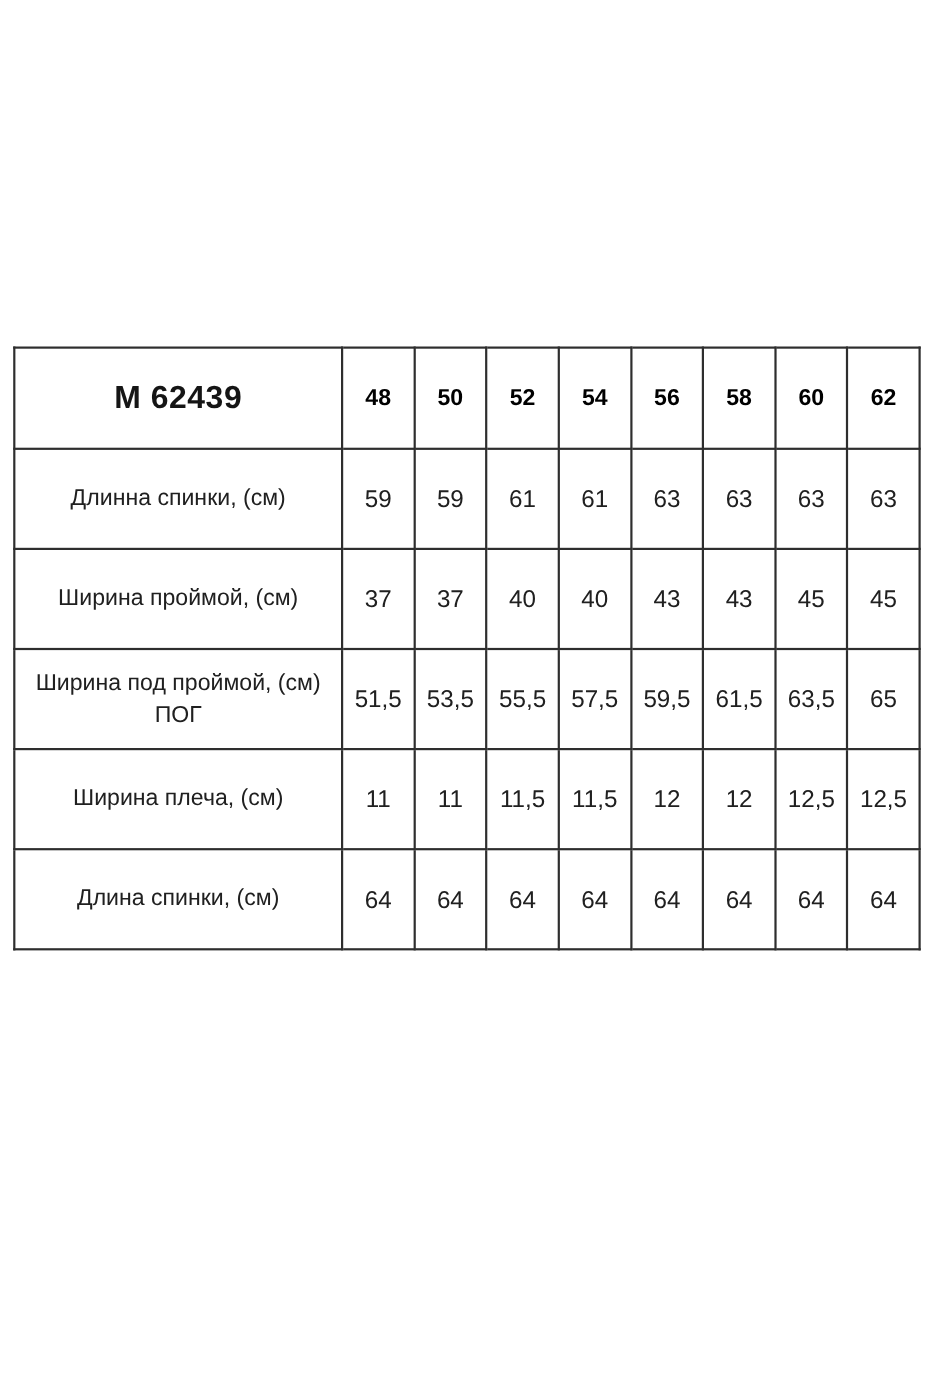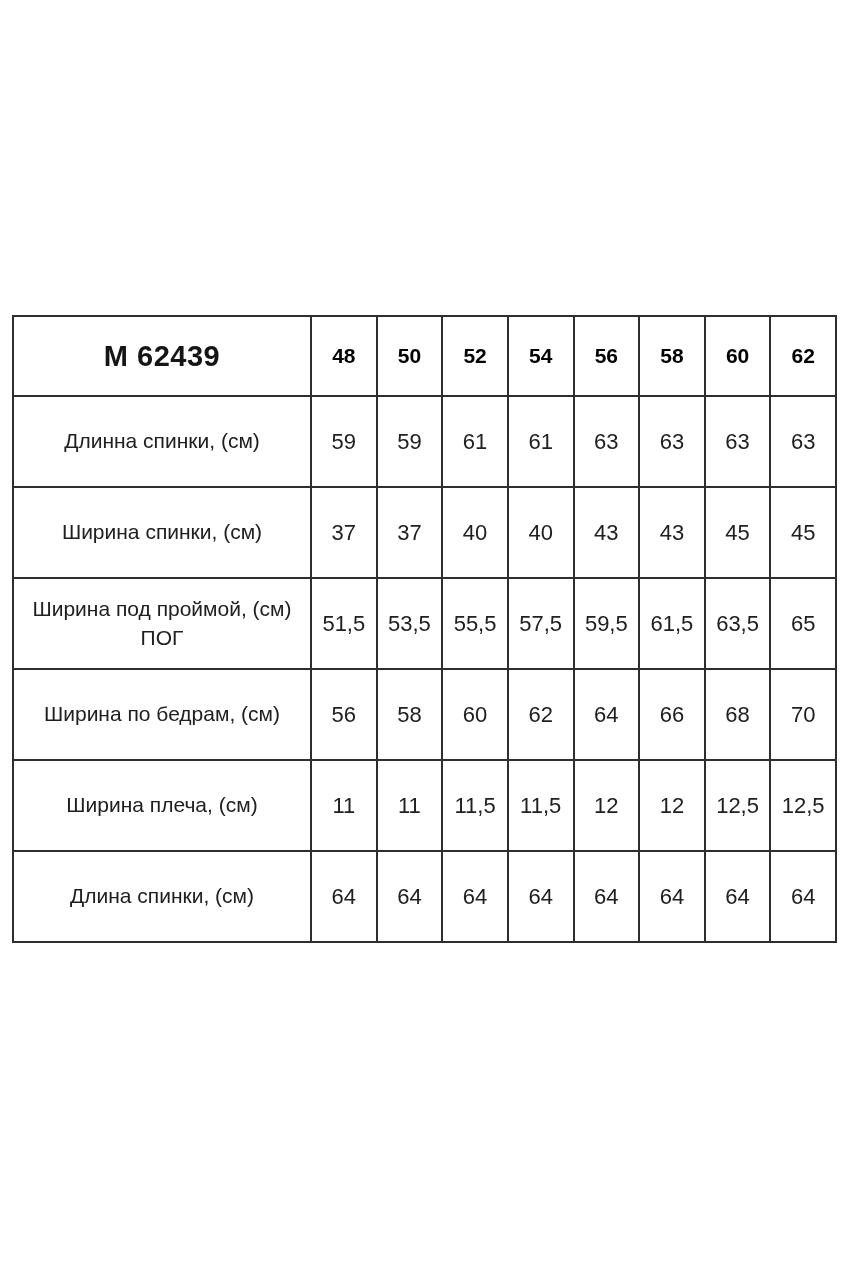--- a/index.html
+++ b/index.html
@@ -29,21 +29,21 @@
     table-layout: fixed;
     background: #ffffff;
   }
   table.size-table td, table.size-table th {
     border: 2px solid #2e2e2e;
     text-align: center;
     vertical-align: middle;
     padding: 0;
     background: #ffffff;
   }
-  tr.header-row { height: 80px; }
+  tr.header-row { height: 92px; }
   tr.data-row { height: 91px; }
   th.title-cell {
     font-size: 29px;
     font-weight: bold;
     letter-spacing: 0.5px;
     color: #151515;
   }
   th.size-cell {
     font-size: 21px;
     font-weight: bold;
@@ -105,21 +105,21 @@
           <td class="value-cell">61</td>
           <td class="value-cell">61</td>
           <td class="value-cell">63</td>
           <td class="value-cell">63</td>
           <td class="value-cell">63</td>
           <td class="value-cell">63</td>
         </tr>
 
         <tr class="data-row">
           <td class="label-cell">
-            <span class="label-line">Ширина спинки, (см)</span>
+            <span class="label-line">Ширина проймой, (см)</span>
           </td>
           <td class="value-cell">37</td>
           <td class="value-cell">37</td>
           <td class="value-cell">40</td>
           <td class="value-cell">40</td>
           <td class="value-cell">43</td>
           <td class="value-cell">43</td>
           <td class="value-cell">45</td>
           <td class="value-cell">45</td>
         </tr>
@@ -132,33 +132,20 @@
           <td class="value-cell">51,5</td>
           <td class="value-cell">53,5</td>
           <td class="value-cell">55,5</td>
           <td class="value-cell">57,5</td>
           <td class="value-cell">59,5</td>
           <td class="value-cell">61,5</td>
           <td class="value-cell">63,5</td>
           <td class="value-cell">65</td>
         </tr>
 
-        <tr class="data-row">
-          <td class="label-cell">
-            <span class="label-line">Ширина по бедрам, (см)</span>
-          </td>
-          <td class="value-cell">56</td>
-          <td class="value-cell">58</td>
-          <td class="value-cell">60</td>
-          <td class="value-cell">62</td>
-          <td class="value-cell">64</td>
-          <td class="value-cell">66</td>
-          <td class="value-cell">68</td>
-          <td class="value-cell">70</td>
-        </tr>
 
         <tr class="data-row">
           <td class="label-cell">
             <span class="label-line">Ширина плеча, (см)</span>
           </td>
           <td class="value-cell">11</td>
           <td class="value-cell">11</td>
           <td class="value-cell">11,5</td>
           <td class="value-cell">11,5</td>
           <td class="value-cell">12</td>

